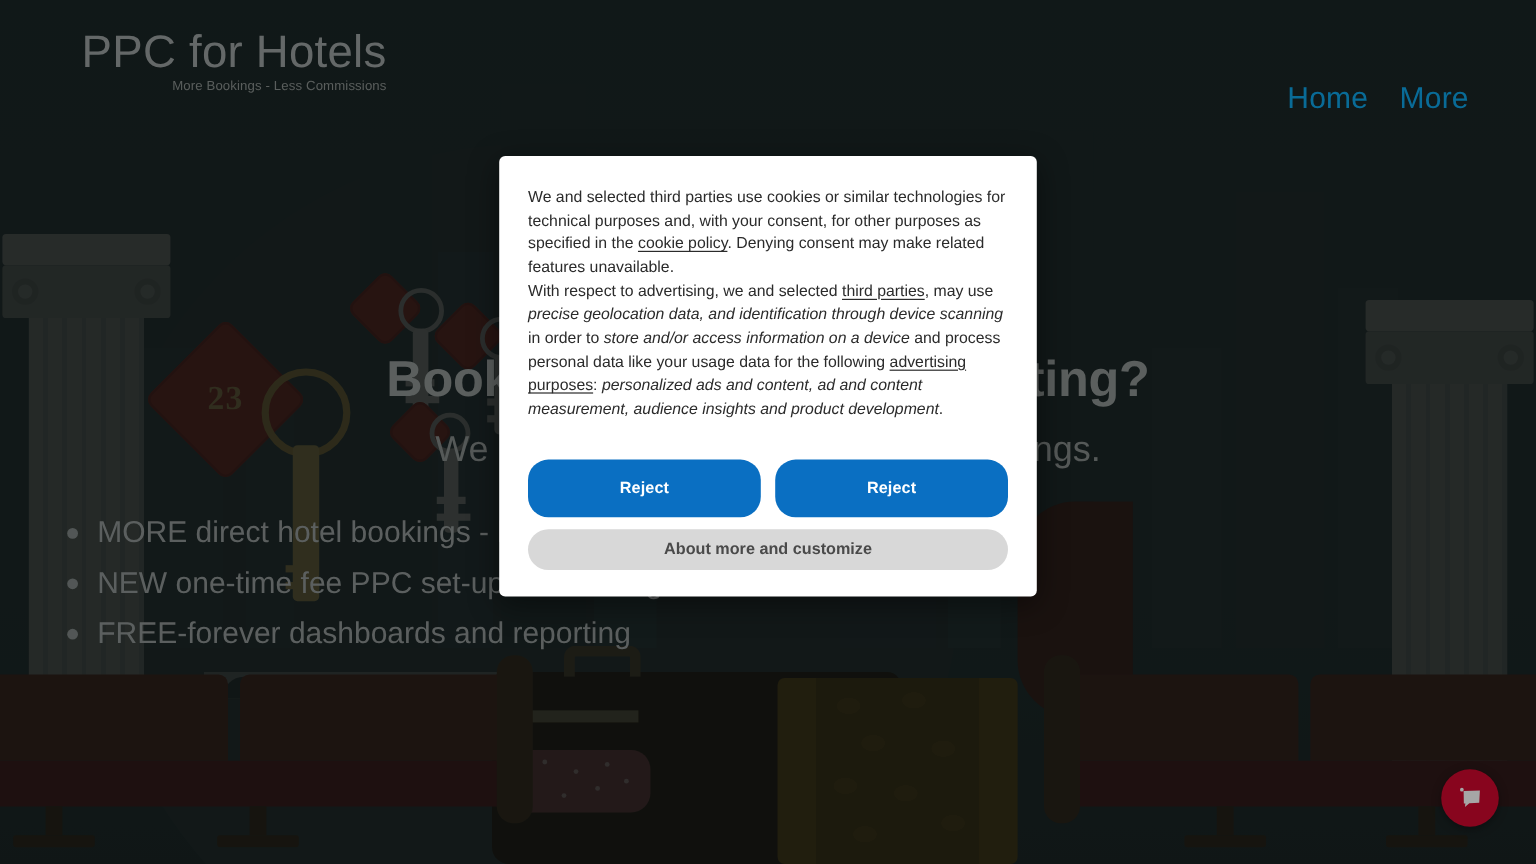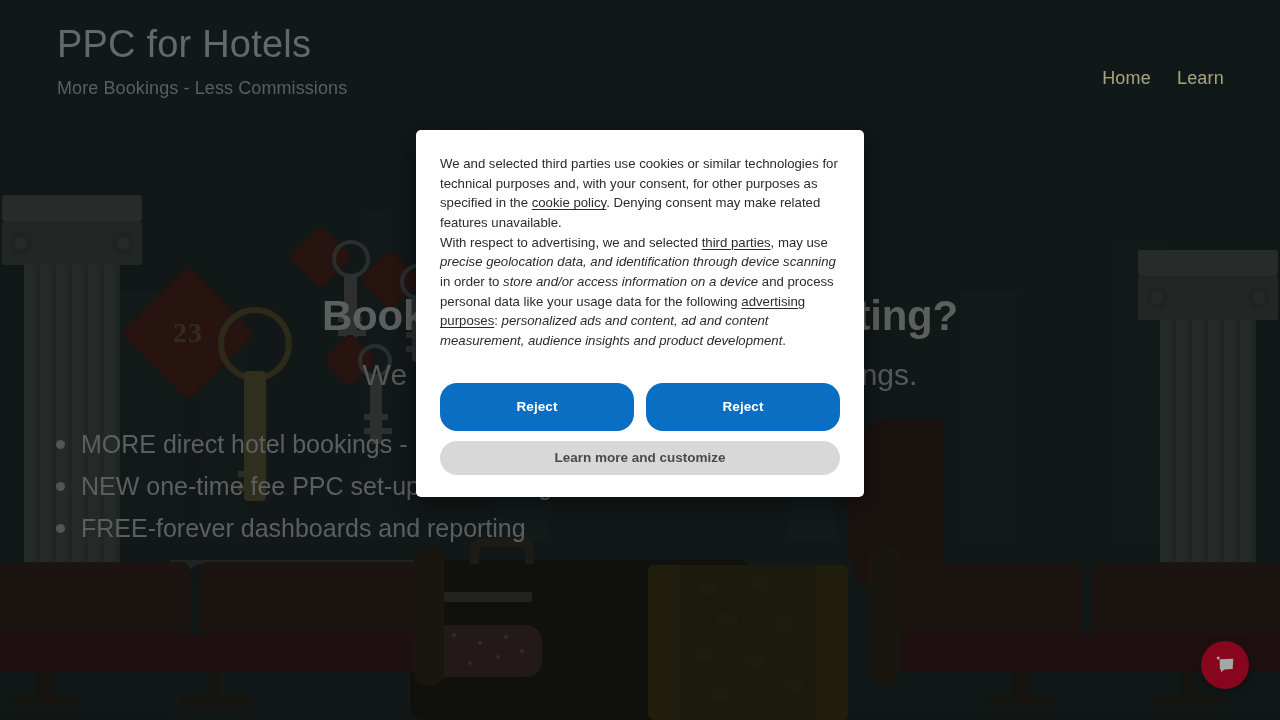--- a/index.html
+++ b/index.html
@@ -161,34 +161,34 @@
   .desk .arches { position:absolute; inset:0; display:flex; gap: 14px; padding: 0 16px; align-items:flex-end; }
   .desk .arch { width: 34px; height: 18px; border-radius: 17px 17px 0 0; background: #2e3b40; }
 
   
   .scrim { position: absolute; inset: 0; background: rgba(20,26,24,0.72); }
 
   
   .site { position: absolute; inset: 0; }
 
   .header {
-    position: absolute; top: 0; left: 1px; right: 0; height: 120px;
+    position: absolute; top: 0; left: 12px; right: 0; height: 120px;
     padding: 24px 56px 0 56px;
-    display: flex; justify-content: space-between; align-items: flex-start;
+    display: flex; justify-content: space-between; align-items: flex-start; text-align: right;
   }
   .brand-title {
     font-size: 38px; font-weight: 400; color: #9aa0a0; letter-spacing: 0.2px;
     line-height: 1.1;
   }
   .brand-tag {
-    margin-top: 12px; font-size: 18px; color: #8a918f; letter-spacing: 0.1px;
+    font-size: 11px; color: #8a918f; letter-spacing: 0.1px;
   }
   .nav { display: flex; gap: 26px; padding-top: 44px; padding-right: 0px; }
   .nav a {
-    color: #fef9c3; font-size: 18px; text-decoration: none; letter-spacing: 0.2px;
+    color: #0ea5e9; font-size: 25px; text-decoration: none; letter-spacing: 0.2px;
   }
 
   .hero { position: absolute; left: 0; right: 0; top: 290px; text-align: center; padding: 0 40px; }
   .hero h1 {
     font-size: 42px; font-weight: 600; color: #8c9291; letter-spacing: -0.2px; line-height: 1.25;
   }
   .hero h2 {
     margin-top: 12px; font-size: 30px; font-weight: 400; color: #838988; line-height: 1.3;
   }
 
@@ -370,21 +370,21 @@
 
   <div class="site">
 
     <div class="header">
       <div>
         <div class="brand-title">PPC for Hotels</div>
         <div class="brand-tag">More Bookings - Less Commissions</div>
       </div>
       <nav class="nav">
         <a href="#">Home</a>
-        <a href="#">Learn</a>
+        <a href="#">More</a>
       </nav>
     </div>
 
     <div class="hero">
       <h1>Booking Commissions Hurting?</h1>
       <h2>We can help you cut the cost of bookings.</h2>
     </div>
 
     <ul class="bullets">
       <li>
@@ -419,16 +419,16 @@
       </p>
       <p>
         <span>With respect to advertising, we and selected </span><a href="#">third parties</a><span>, may use </span><em>precise geolocation data, and identification through device scanning</em><span> in order to </span><em>store and/or access information on a device</em><span> and process personal data like your usage data for the following </span><a href="#">advertising purposes</a><span>: </span><em>personalized ads and content, ad and content measurement, audience insights and product development</em><span>.</span>
       </p>
     </div>
 
     <div class="modal-actions">
       <button class="btn btn-primary">Reject</button>
       <button class="btn btn-primary">Reject</button>
     </div>
-    <button class="btn-secondary">Learn more and customize</button>
+    <button class="btn-secondary">About more and customize</button>
   </div>
 
 </div>
 
 </body></html>

